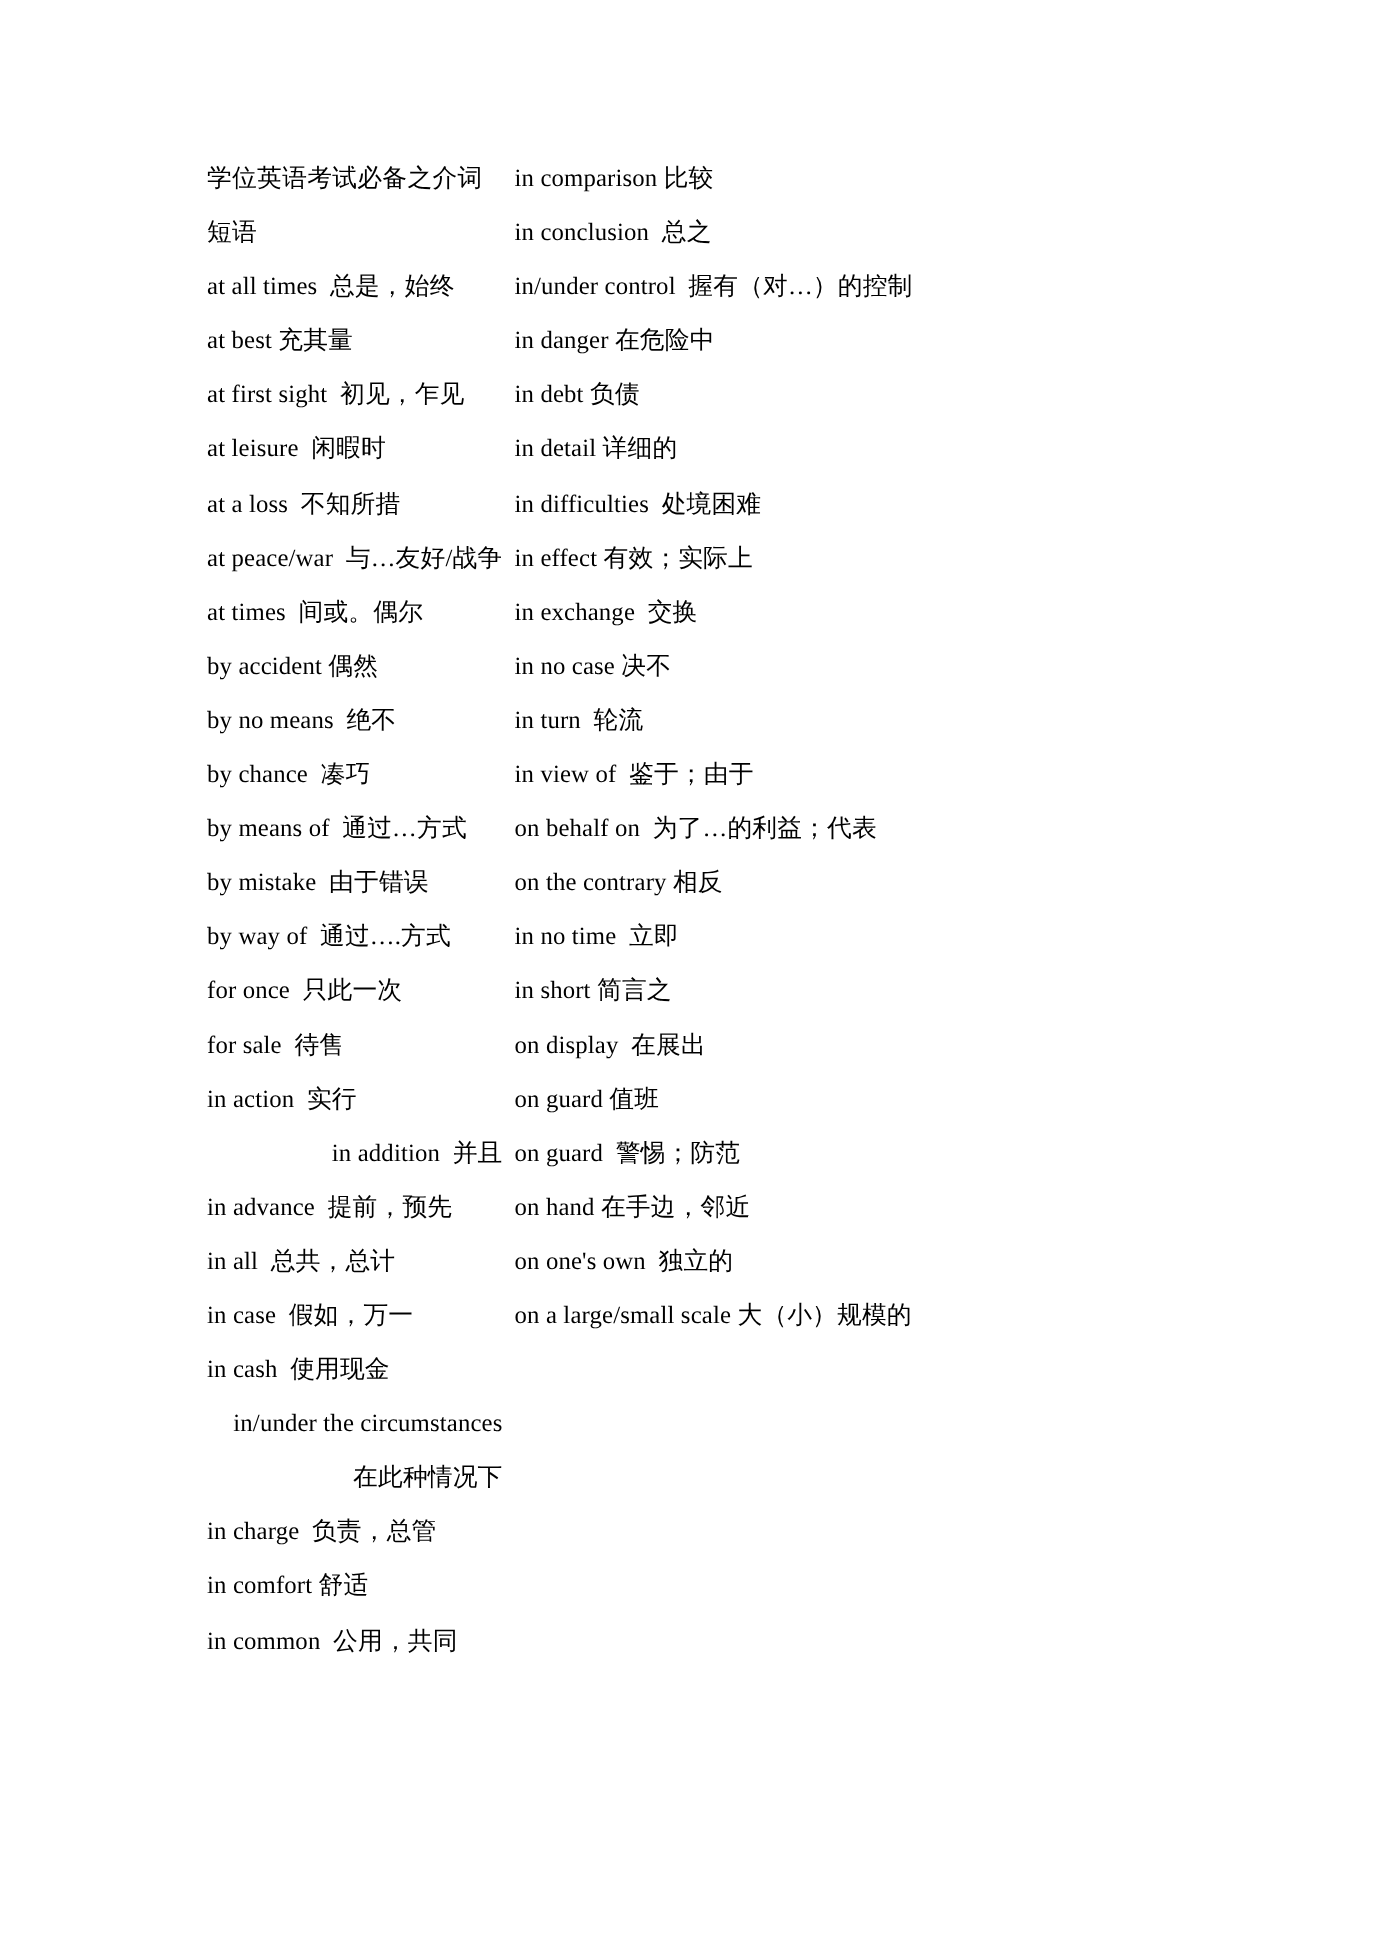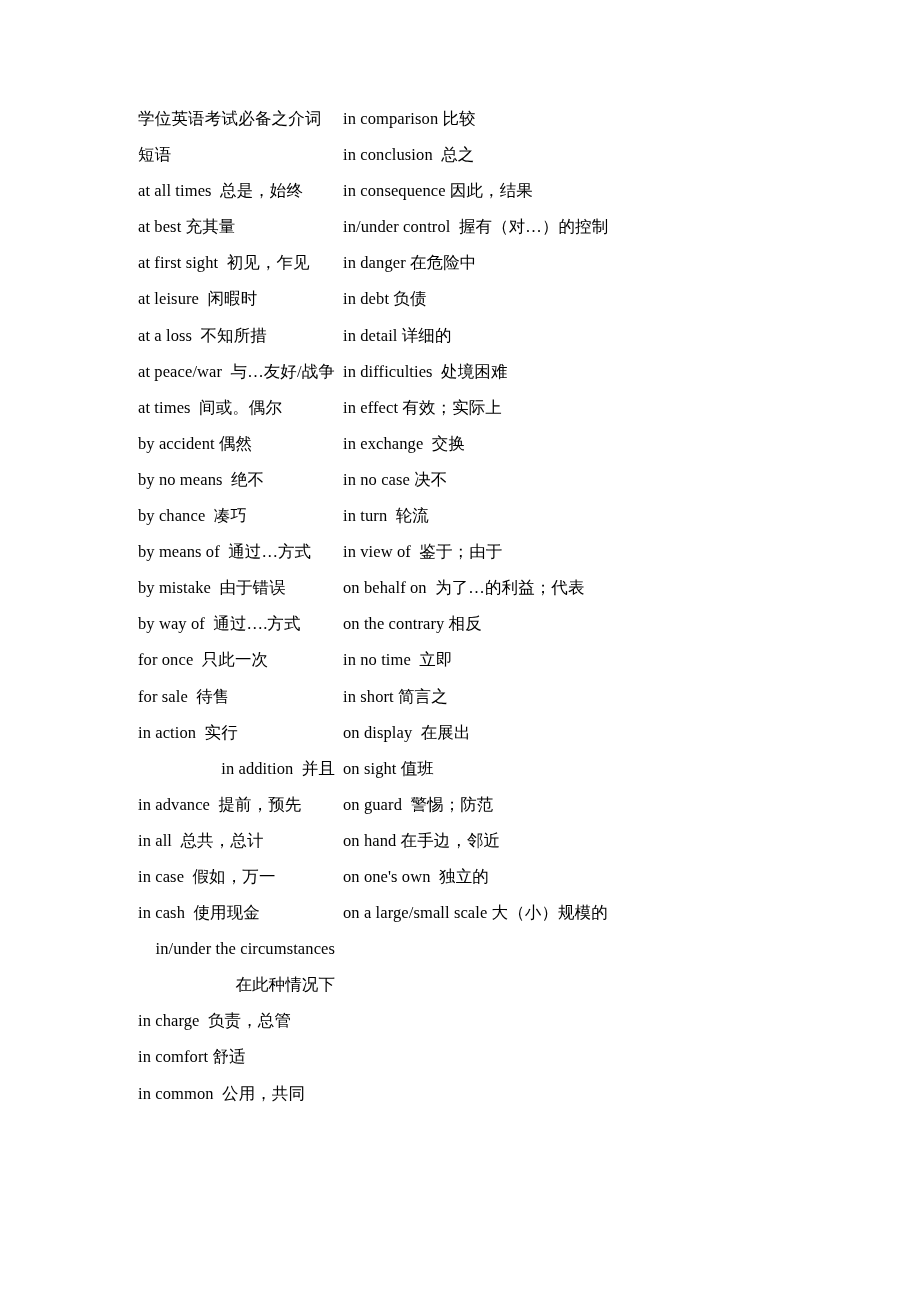--- a/index.html
+++ b/index.html
@@ -92,37 +92,36 @@
         <div class="entry">in cash  使用现金</div>
         <div class="entry wraps">in/under the circumstances 在此种情况下</div>
         <div class="entry">in charge  负责，总管</div>
         <div class="entry">in comfort 舒适</div>
         <div class="entry">in common  公用，共同</div>
       </div>
 
     <div class="column column-right">
         <div class="entry">in comparison 比较</div>
         <div class="entry">in conclusion  总之</div>
-        <div class="entry">in consequence 因此，结果</div>
         <div class="entry">in/under control  握有（对…）的控制</div>
         <div class="entry">in danger 在危险中</div>
         <div class="entry">in debt 负债</div>
         <div class="entry">in detail 详细的</div>
         <div class="entry">in difficulties  处境困难</div>
         <div class="entry">in effect 有效；实际上</div>
         <div class="entry">in exchange  交换</div>
         <div class="entry">in no case 决不</div>
         <div class="entry">in turn  轮流</div>
         <div class="entry">in view of  鉴于；由于</div>
         <div class="entry">on behalf on  为了…的利益；代表</div>
         <div class="entry">on the contrary 相反</div>
         <div class="entry">in no time  立即</div>
         <div class="entry">in short 简言之</div>
         <div class="entry">on display  在展出</div>
-        <div class="entry">on sight 值班</div>
+        <div class="entry">on guard 值班</div>
         <div class="entry">on guard  警惕；防范</div>
         <div class="entry">on hand 在手边，邻近</div>
         <div class="entry">on one's own  独立的</div>
         <div class="entry">on a large/small scale 大（小）规模的</div>
       </div>
 
   </div>
 </div>
 
 </body></html>

